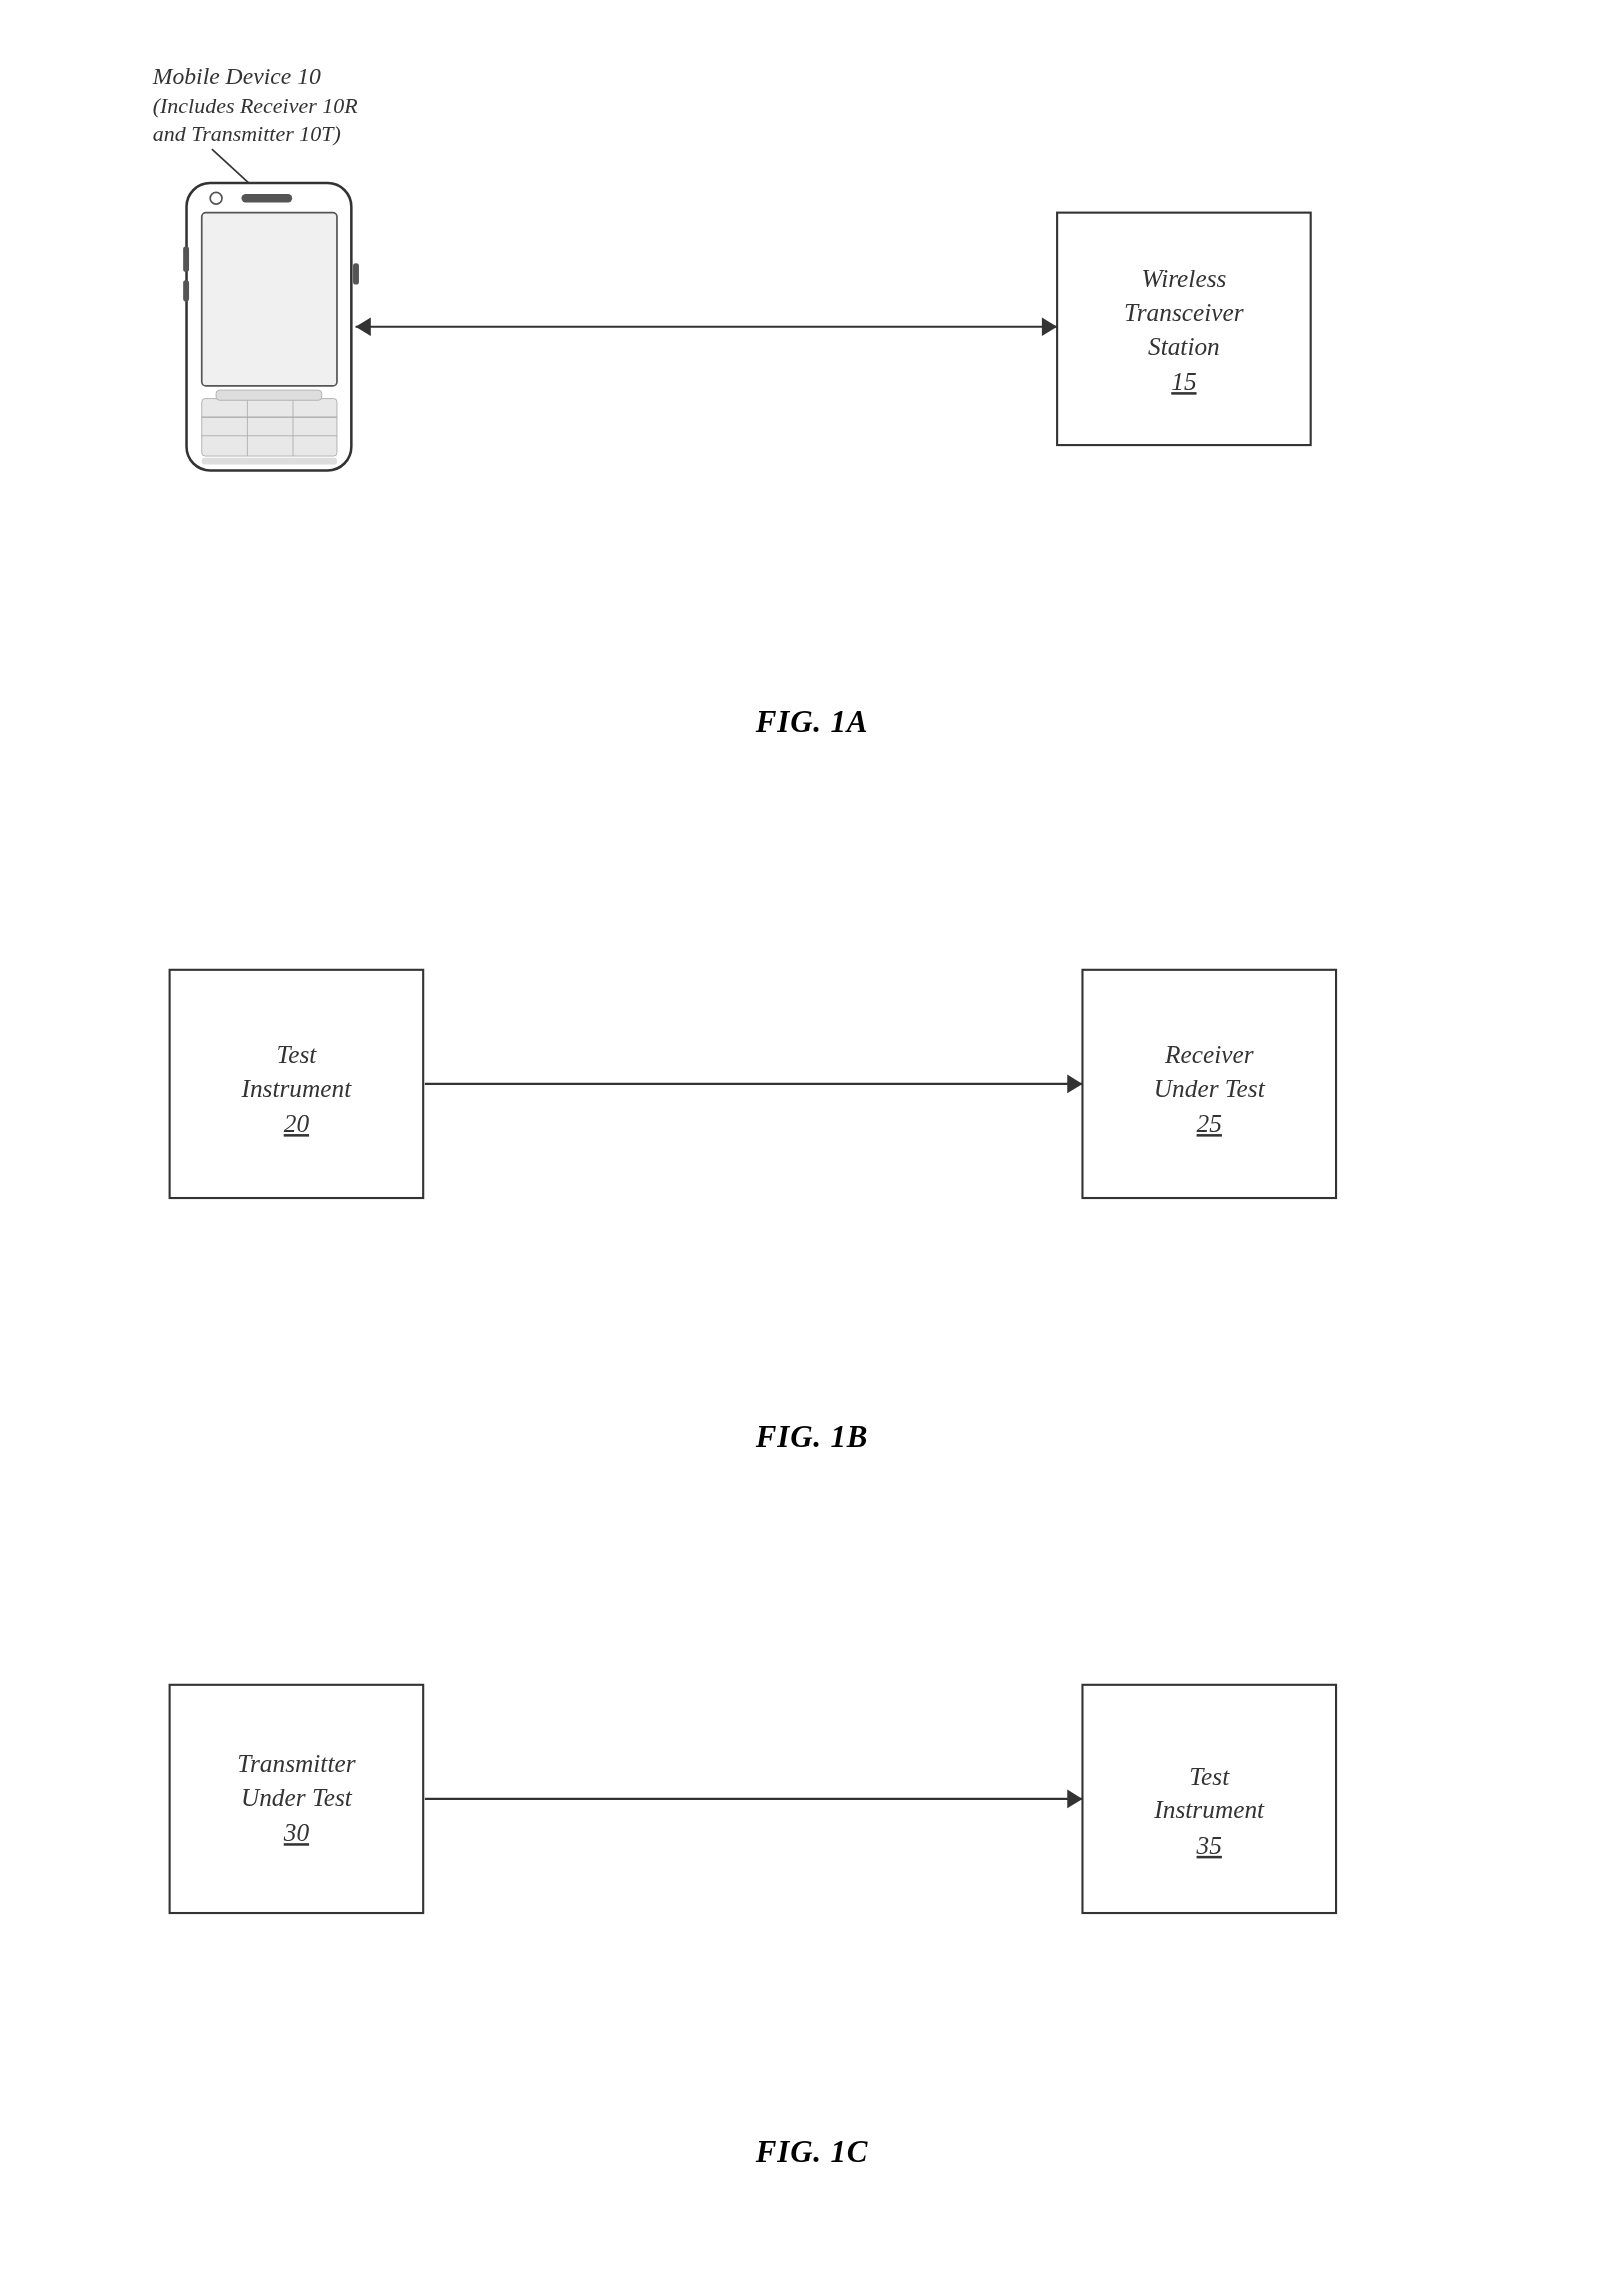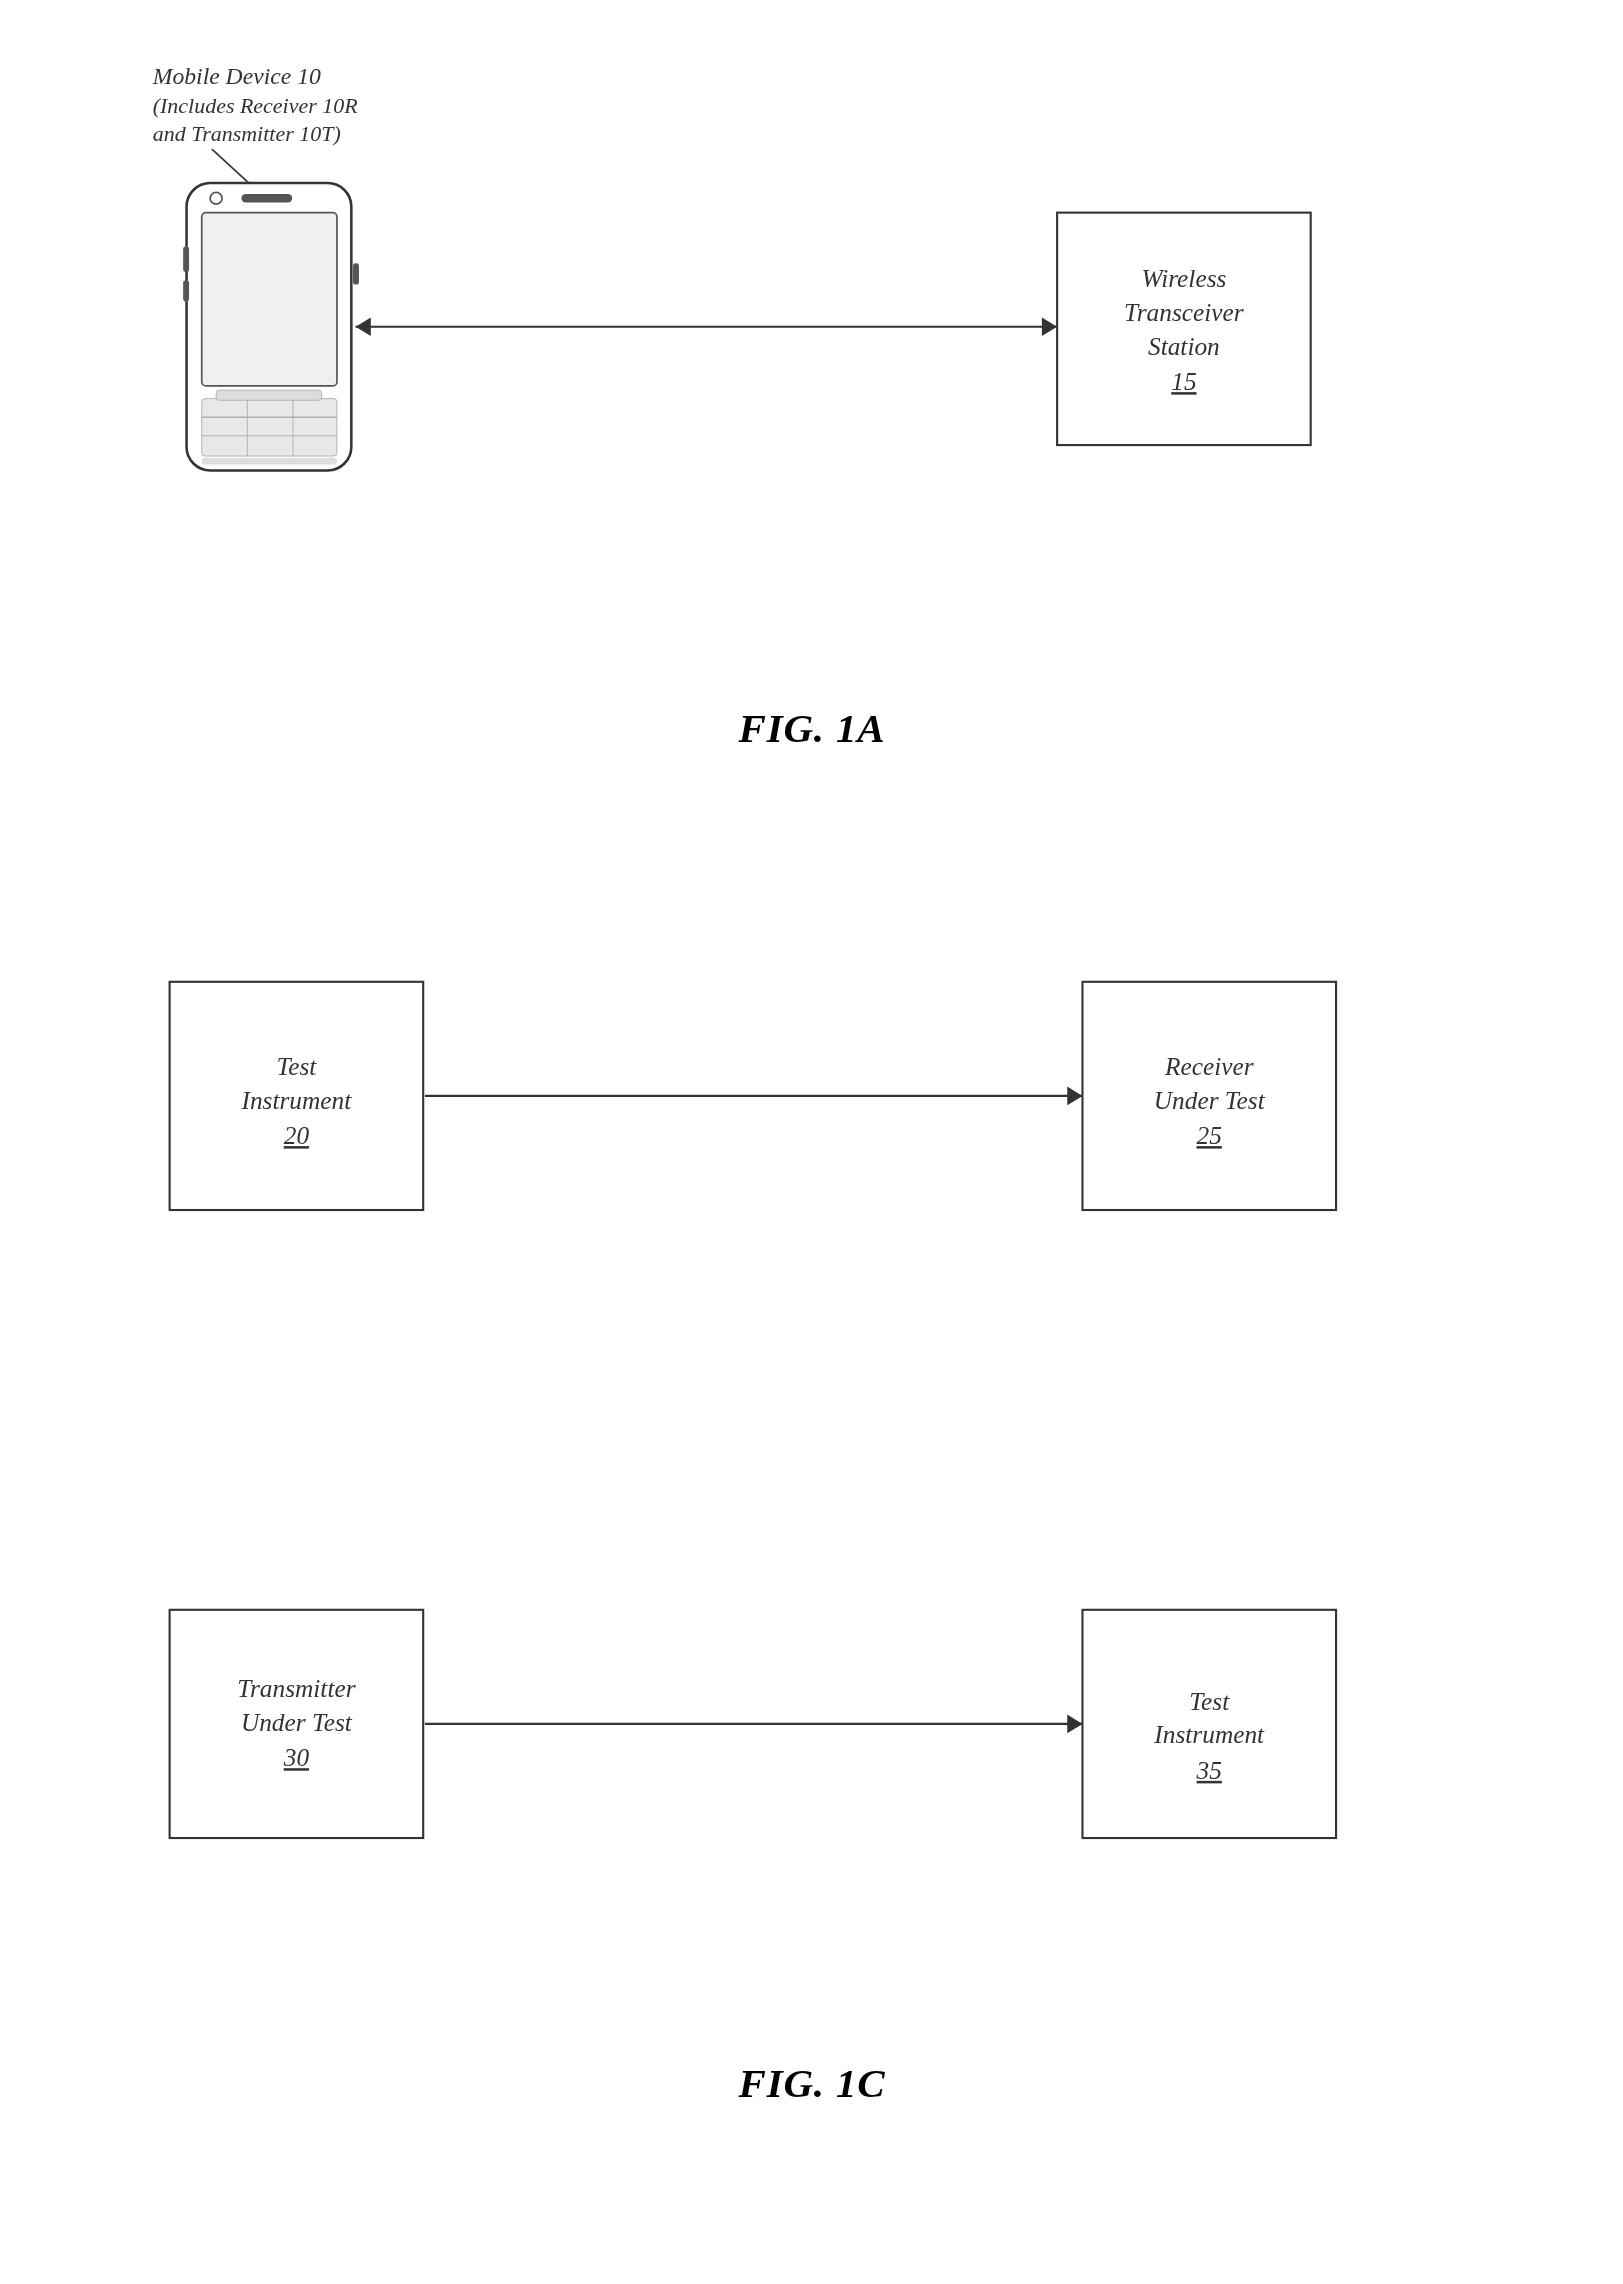--- a/index.html
+++ b/index.html
@@ -40,21 +40,21 @@
       text-align: center;
     }
 
     .caption-area {
       text-align: center;
       padding: 17px 0 34px;
     }
 
     .caption-text {
       font-style: italic;
-      font-size: 41px;
+      font-size: 31px;
       font-weight: bold;
       letter-spacing: 0.8px;
     }
 
     svg.diagram-svg {
       position: absolute;
       top: 0;
       left: 0;
       width: 100%;
       height: 100%;
@@ -134,20 +134,23 @@
 
         <polygon points="1160,215 1142,204 1142,226" fill="#333"></polygon>
 
         <rect x="1160" y="80" width="300" height="270" fill="white" stroke="#333" stroke-width="2.5"></rect>
         <text x="1310" y="190" font-style="italic" font-size="30" font-family="Times New Roman, serif" fill="#333" text-anchor="middle">Receiver</text>
         <text x="1310" y="230" font-style="italic" font-size="30" font-family="Times New Roman, serif" fill="#333" text-anchor="middle">Under Test</text>
         <text x="1310" y="272" font-style="italic" font-size="30" font-family="Times New Roman, serif" fill="#333" text-anchor="middle" text-decoration="underline">25</text>
 
       </svg>
     </div>
+    <div class="caption-area">
+      <span class="caption-text">FIG. 1B</span>
+    </div>
   </div>
 
   <div class="fig-section">
     <div class="fig-diagram">
       <svg class="diagram-svg" viewBox="0 0 1680 500" xmlns="http://www.w3.org/2000/svg">
 
         <rect x="80" y="80" width="300" height="270" fill="white" stroke="#333" stroke-width="2.5"></rect>
         <text x="230" y="183" font-style="italic" font-size="30" font-family="Times New Roman, serif" fill="#333" text-anchor="middle">Transmitter</text>
         <text x="230" y="223" font-style="italic" font-size="30" font-family="Times New Roman, serif" fill="#333" text-anchor="middle">Under Test</text>
         <text x="230" y="265" font-style="italic" font-size="30" font-family="Times New Roman, serif" fill="#333" text-anchor="middle" text-decoration="underline">30</text>

